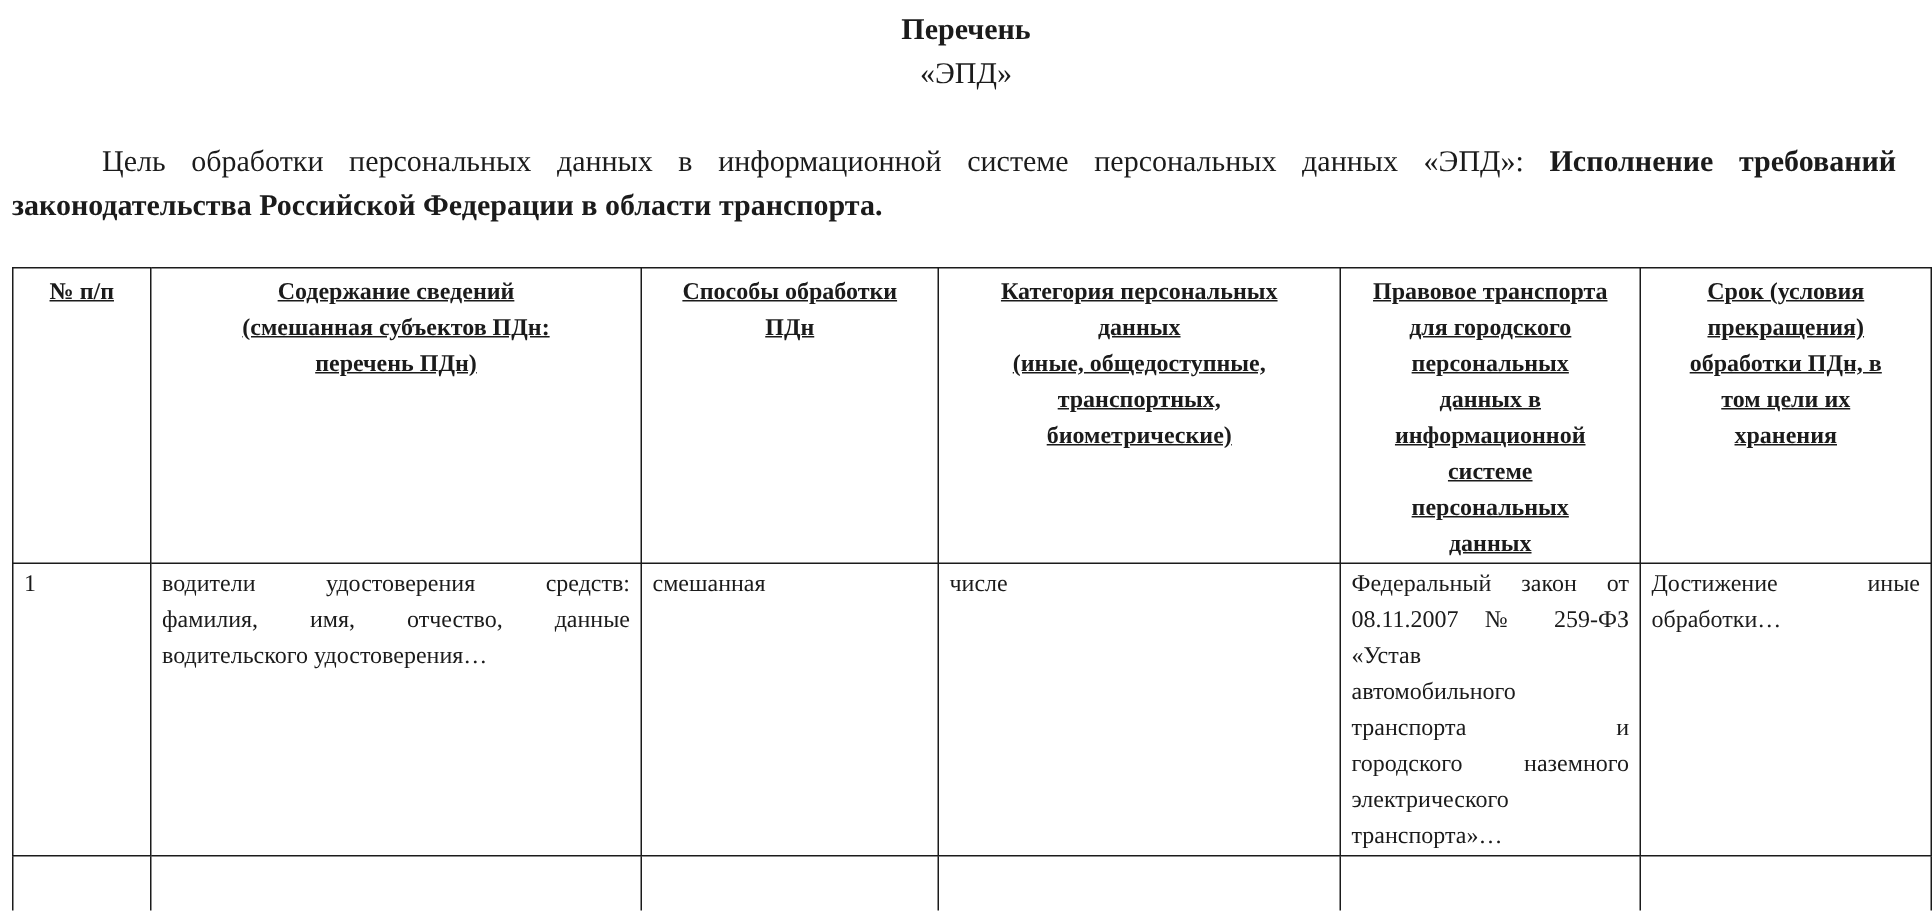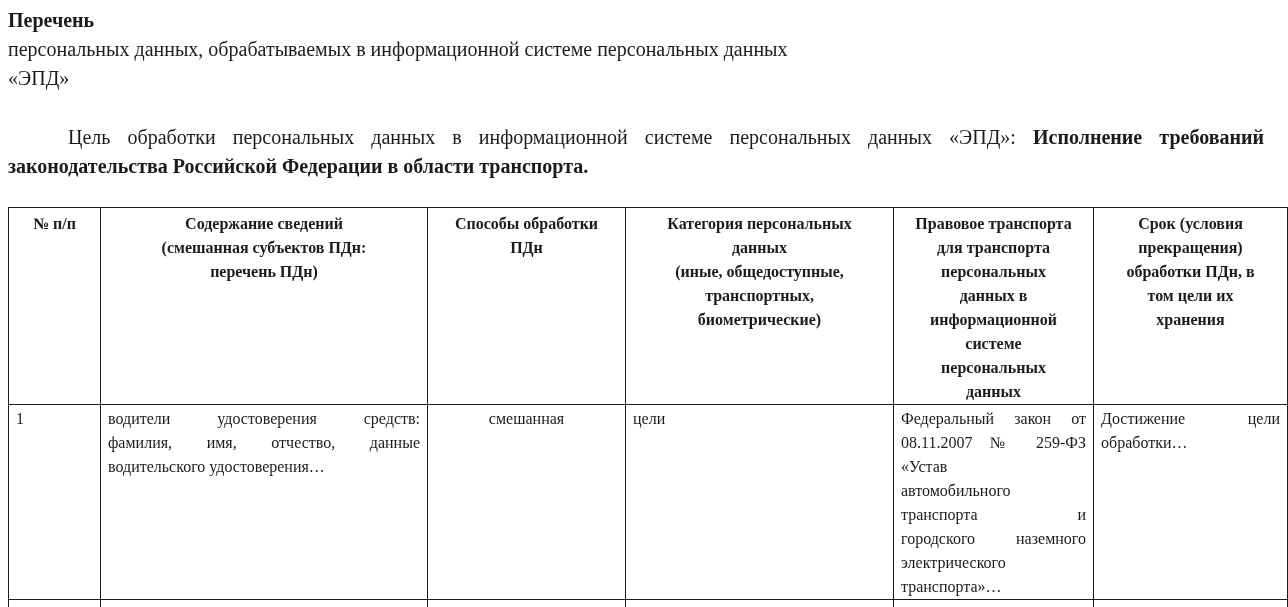--- a/index.html
+++ b/index.html
@@ -9,20 +9,21 @@
     height: 607px;
     overflow: hidden;
     background: #ffffff;
     color: #1b1b1b;
     font-family: "Liberation Serif", "DejaVu Serif", serif;
   }
   .page { padding: 6px 8px 0 8px; }
 
   
   .doc-title {
+    text-align: center;
     font-size: 20px;
     line-height: 29px;
   }
   .title-bold { font-weight: bold; }
 
   
   .purpose {
     margin: 30px 16px 0 0;
     font-size: 20px;
     line-height: 29px;
@@ -43,41 +44,40 @@
   .pd-table th, .pd-table td {
     border: 1.5px solid #1b1b1b;
     vertical-align: top;
     padding: 2px 7px 0 7px;
   }
   .pd-table th {
     font-weight: bold;
     text-align: center;
     padding-top: 4px;
   }
-  .header-row { height: 197px; }
+  .header-row { height: 197px; text-decoration: underline; }
   .body-row   { height: 195px; }
   .stub-row   { height: 40px; }
   .stub-row td { padding: 0; }
 
   .cell-num  { text-align: left; padding-left: 5px; }
-  .cell-center { text-align: center; }
+  .cell-center { }
   .cell-left { text-align: left; }
 
   
   .cell-justify .tl { text-align: justify; text-align-last: justify; }
   .cell-justify .tl:last-child { text-align-last: left; }
 </style>
 </head>
 <body>
 
 <div class="page">
 
   <header class="doc-title">
     <div class="title-bold">Перечень</div>
-    <div>персональных данных, обрабатываемых в информационной системе персональных данных</div>
     <div>«ЭПД»</div>
   </header>
 
   <p class="purpose"><span>Цель обработки персональных данных в информационной системе персональных данных «ЭПД»: </span><strong>Исполнение требований законодательства Российской Федерации в области транспорта.</strong></p>
 
   <table class="pd-table">
     <colgroup>
       <col style="width:92px">
       <col style="width:327px">
       <col style="width:198px">
@@ -101,21 +101,21 @@
           </th>
         <th>
             <div class="tl">Категория персональных</div>
             <div class="tl">данных</div>
             <div class="tl">(иные, общедоступные,</div>
             <div class="tl">транспортных,</div>
             <div class="tl">биометрические)</div>
           </th>
         <th>
             <div class="tl">Правовое транспорта</div>
-            <div class="tl">для транспорта</div>
+            <div class="tl">для городского</div>
             <div class="tl">персональных</div>
             <div class="tl">данных в</div>
             <div class="tl">информационной</div>
             <div class="tl">системе</div>
             <div class="tl">персональных</div>
             <div class="tl">данных</div>
           </th>
         <th>
             <div class="tl">Срок (условия</div>
             <div class="tl">прекращения)</div>
@@ -127,33 +127,33 @@
     </thead>
     <tbody>
       <tr class="body-row">
         <td class="cell-num">1</td>
         <td class="cell-justify">
             <div class="tl">водители удостоверения средств:</div>
             <div class="tl">фамилия, имя, отчество, данные</div>
             <div class="tl">водительского удостоверения…</div>
           </td>
         <td class="cell-center">смешанная</td>
-        <td class="cell-left">цели</td>
+        <td class="cell-left">числе</td>
         <td class="cell-justify">
             <div class="tl">Федеральный закон от</div>
             <div class="tl">08.11.2007 № 259-ФЗ</div>
             <div class="tl">«Устав</div>
             <div class="tl">автомобильного</div>
             <div class="tl">транспорта и</div>
             <div class="tl">городского наземного</div>
             <div class="tl">электрического</div>
             <div class="tl">транспорта»…</div>
           </td>
         <td class="cell-justify">
-            <div class="tl">Достижение цели</div>
+            <div class="tl">Достижение иные</div>
             <div class="tl">обработки…</div>
           </td>
       </tr>
       <tr class="stub-row">
         <td></td>
         <td></td>
         <td></td>
         <td></td>
         <td></td>
         <td></td>

